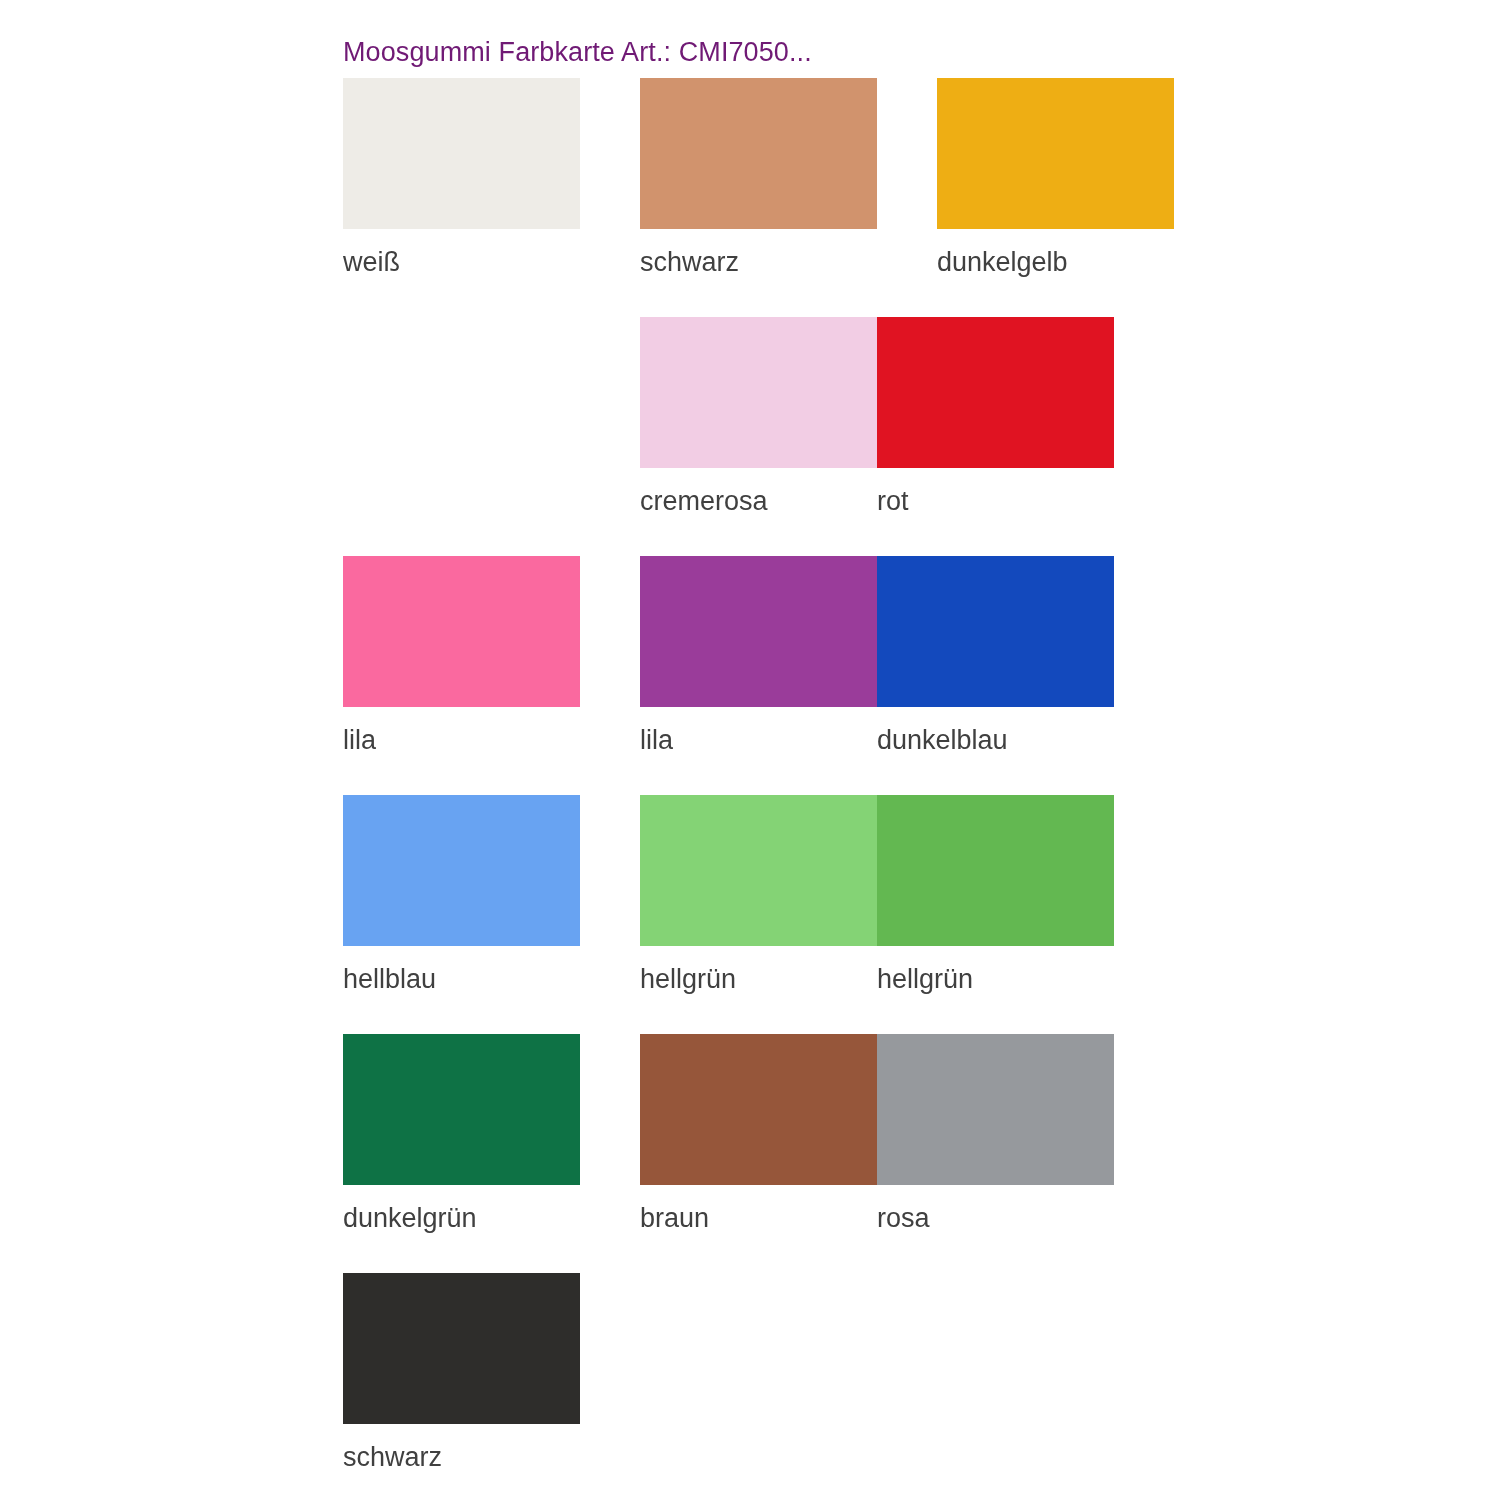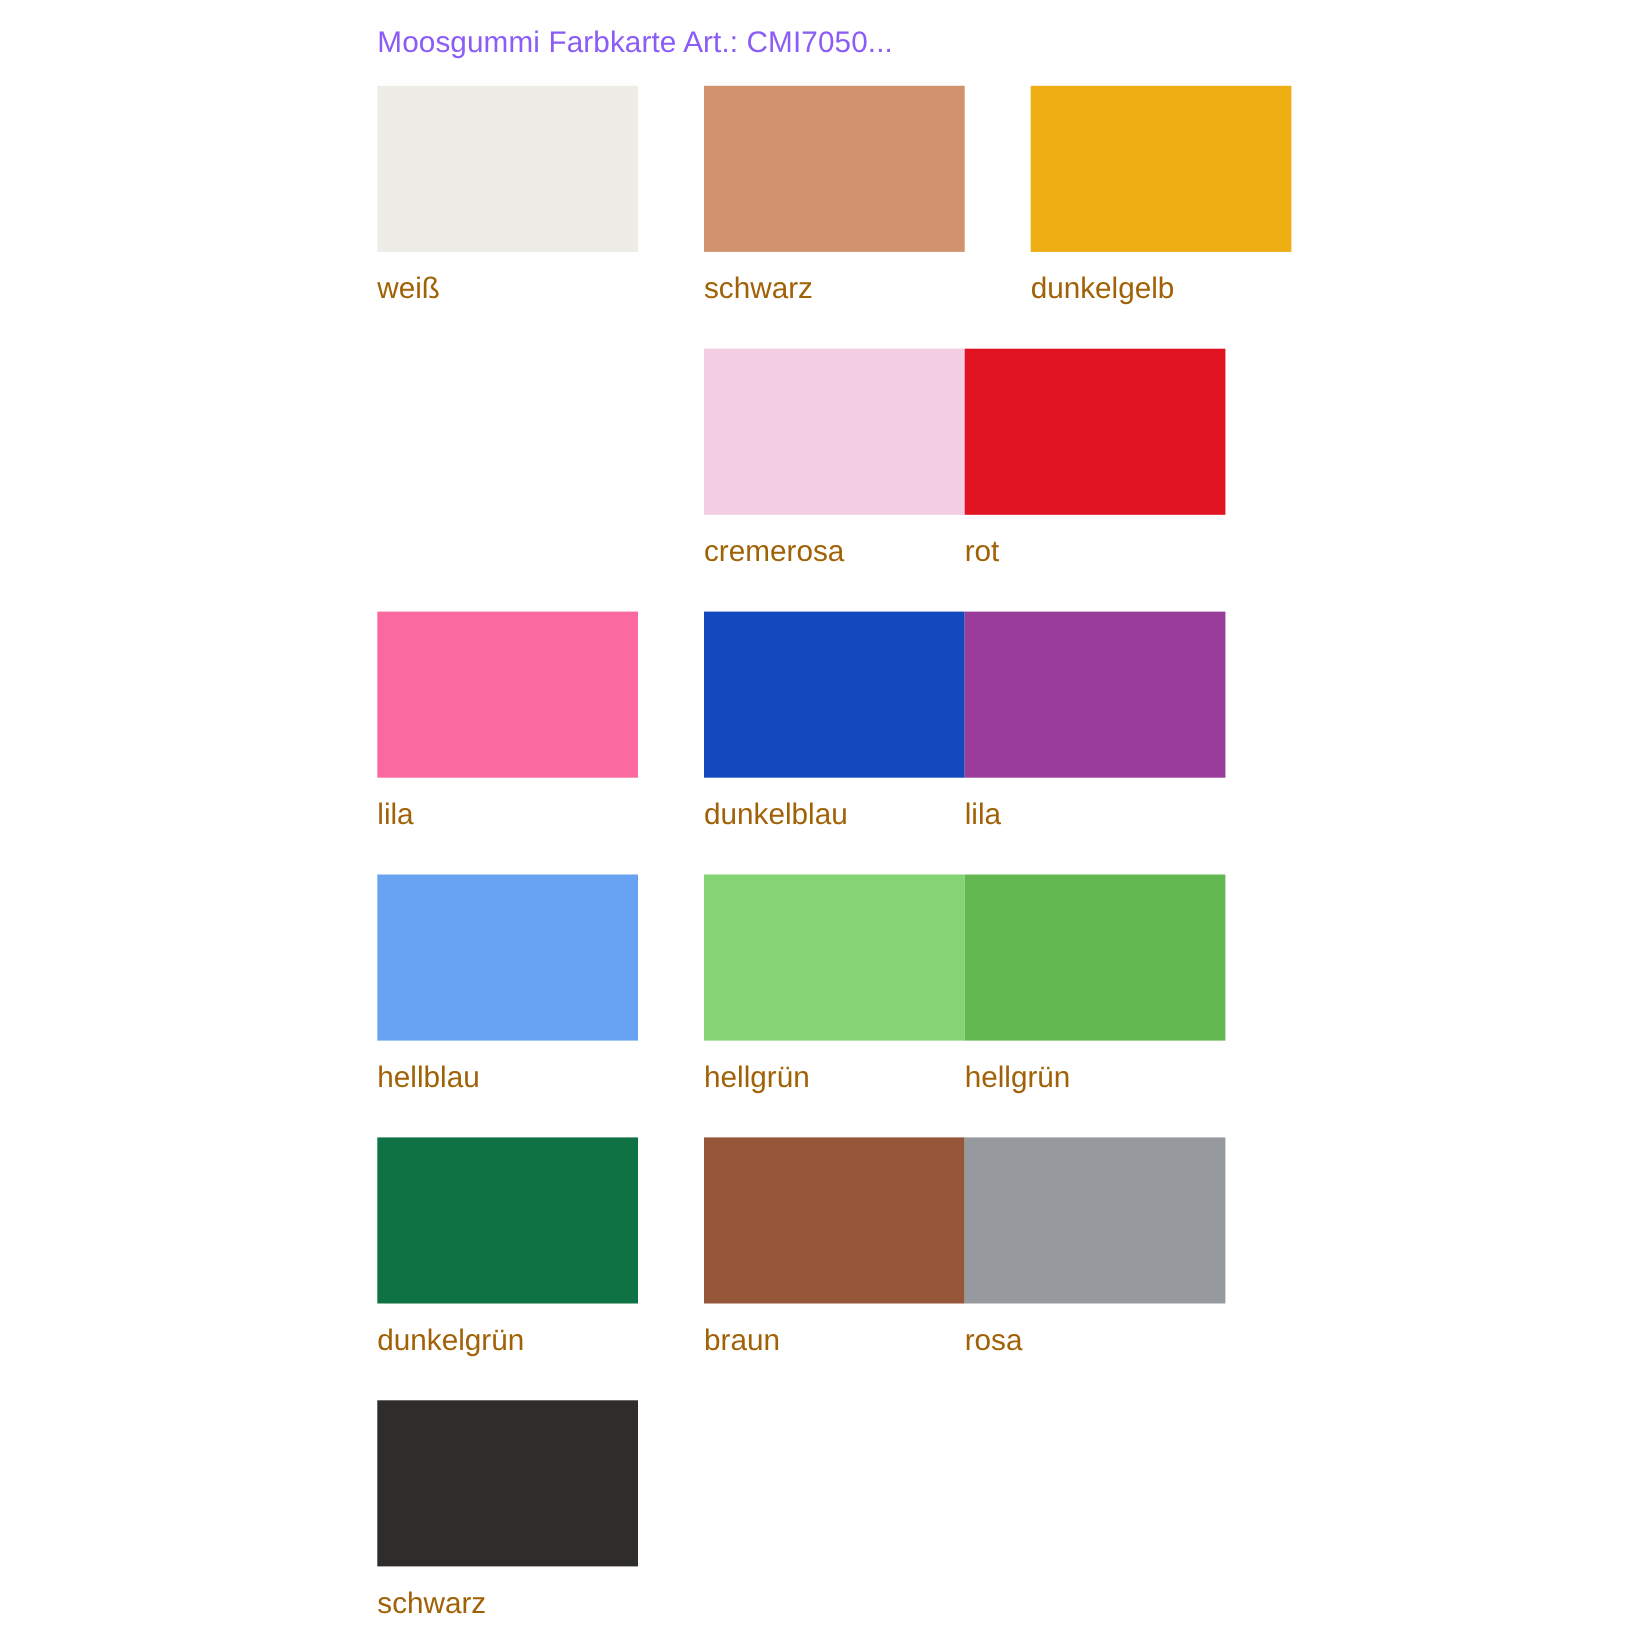--- a/index.html
+++ b/index.html
@@ -15,24 +15,24 @@
   }
   .page {
     position: relative;
     width: 1500px;
     height: 1500px;
     background: #ffffff;
   }
   .chart-title {
     position: absolute;
     left: 343px;
-    top: 22px;
+    top: 36px;
     font-size: 27px;
     line-height: 32px;
-    color: #8b5cf6;
+    color: #701a75;
     letter-spacing: 0.1px;
     white-space: nowrap;
   }
   .swatch-grid {
     position: absolute;
     left: 343px;
     top: 78px;
     width: 840px;
     display: grid;
     grid-template-columns: 237px 60px 237px 60px 237px;
@@ -49,21 +49,21 @@
     width: 237px;
     height: 151px;
     display: block;
   }
   .swatch-label {
     position: absolute;
     left: 0;
     top: 168px;
     font-size: 27px;
     line-height: 32px;
-    color: #a16207;
+    color: #404040;
     white-space: nowrap;
   }
 </style>
 </head>
 <body>
 
 <div class="page">
 
   <div class="chart-title">Moosgummi Farbkarte Art.: CMI7050...</div>
 
@@ -92,26 +92,26 @@
         <div class="swatch-chip" style="background-color: rgb(224, 19, 34);"></div>
         <div class="swatch-label">rot</div>
       </div>
       <div class="grid-gap"></div>
       <div class="swatch-cell">
         <div class="swatch-chip" style="background-color: rgb(250, 105, 159);"></div>
         <div class="swatch-label">lila</div>
       </div>
       <div class="grid-gap"></div>
       <div class="swatch-cell">
+        <div class="swatch-chip" style="background-color: rgb(154, 60, 154);"></div>
+        <div class="swatch-label">lila</div>
+      </div>
+      <div class="swatch-cell">
         <div class="swatch-chip" style="background-color: rgb(19, 73, 189);"></div>
         <div class="swatch-label">dunkelblau</div>
-      </div>
-      <div class="swatch-cell">
-        <div class="swatch-chip" style="background-color: rgb(154, 60, 154);"></div>
-        <div class="swatch-label">lila</div>
       </div>
       <div class="grid-gap"></div>
       <div class="swatch-cell">
         <div class="swatch-chip" style="background-color: rgb(104, 163, 242);"></div>
         <div class="swatch-label">hellblau</div>
       </div>
       <div class="grid-gap"></div>
       <div class="swatch-cell">
         <div class="swatch-chip" style="background-color: rgb(132, 211, 117);"></div>
         <div class="swatch-label">hellgrün</div>

